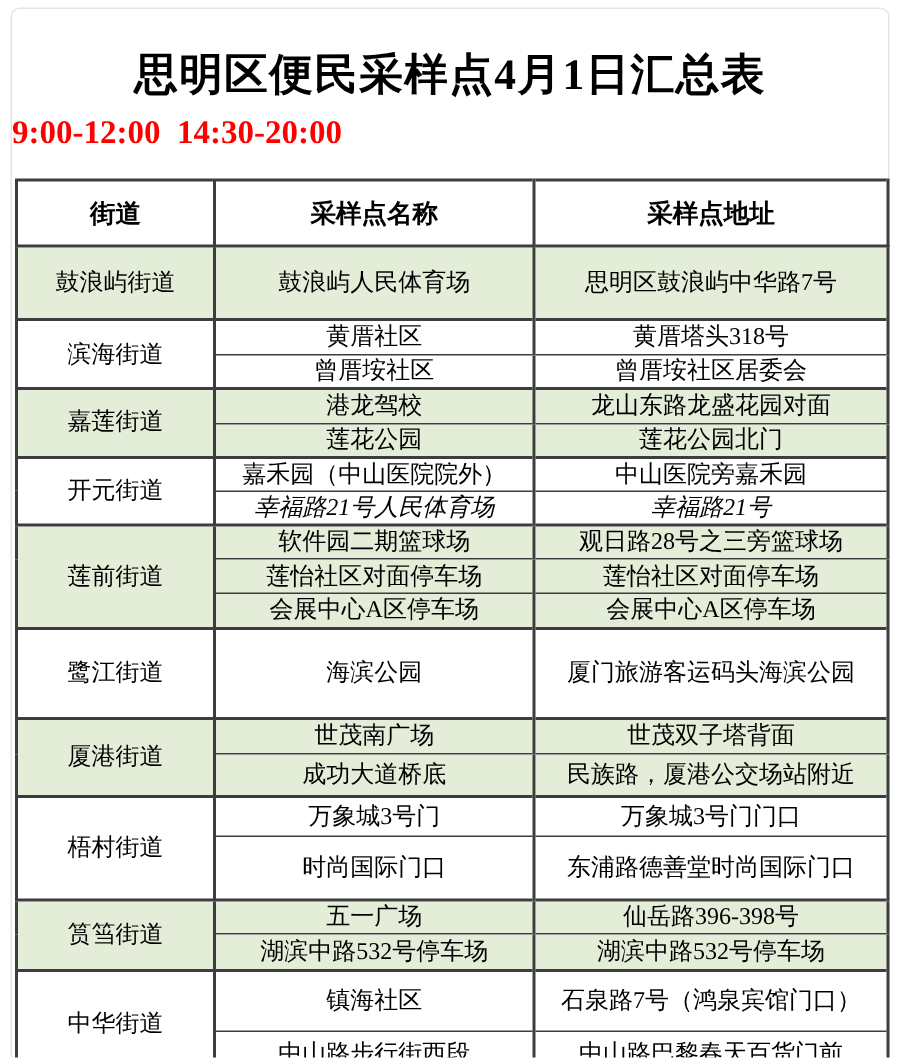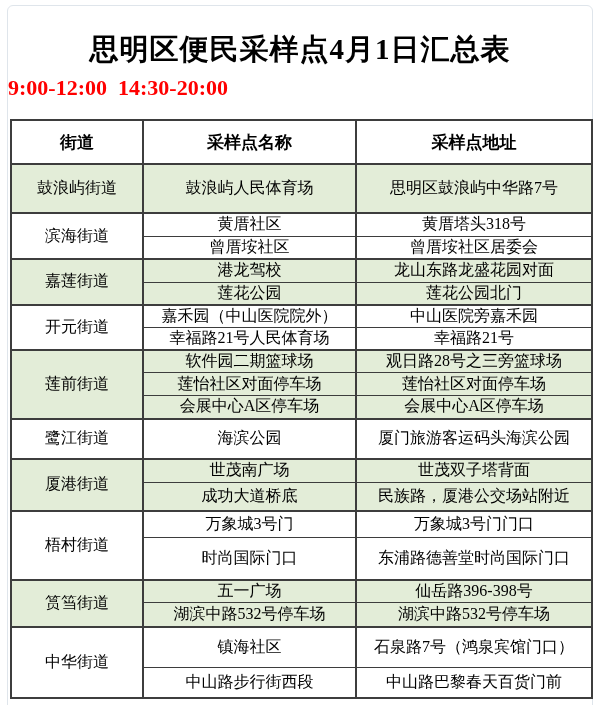--- a/index.html
+++ b/index.html
@@ -96,38 +96,38 @@
       </tr>
       <tr class="shaded" style="height: 22px;">
         <td>莲花公园</td>
         <td>莲花公园北门</td>
       </tr>
       <tr class="plain group-start" style="height: 22px;">
         <td class="street-cell" rowspan="2">开元街道</td>
         <td>嘉禾园（中山医院院外）</td>
         <td>中山医院旁嘉禾园</td>
       </tr>
-      <tr class="plain" style="height: 22px;">
+      <tr class="plain" style="height: 22px; font-style: italic;">
         <td>幸福路21号人民体育场</td>
         <td>幸福路21号</td>
       </tr>
       <tr class="shaded group-start" style="height: 23px;">
         <td class="street-cell" rowspan="3">莲前街道</td>
         <td>软件园二期篮球场</td>
         <td>观日路28号之三旁篮球场</td>
       </tr>
       <tr class="shaded" style="height: 23px;">
         <td>莲怡社区对面停车场</td>
         <td>莲怡社区对面停车场</td>
       </tr>
       <tr class="shaded" style="height: 23px;">
         <td>会展中心A区停车场</td>
         <td>会展中心A区停车场</td>
       </tr>
-      <tr class="plain group-start" style="height: 40px;">
+      <tr class="plain group-start" style="height: 60px;">
         <td class="street-cell" rowspan="1">鹭江街道</td>
         <td>海滨公园</td>
         <td>厦门旅游客运码头海滨公园</td>
       </tr>
       <tr class="shaded group-start" style="height: 24px;">
         <td class="street-cell" rowspan="2">厦港街道</td>
         <td>世茂南广场</td>
         <td>世茂双子塔背面</td>
       </tr>
       <tr class="shaded" style="height: 28px; padding-left: 34px;">

